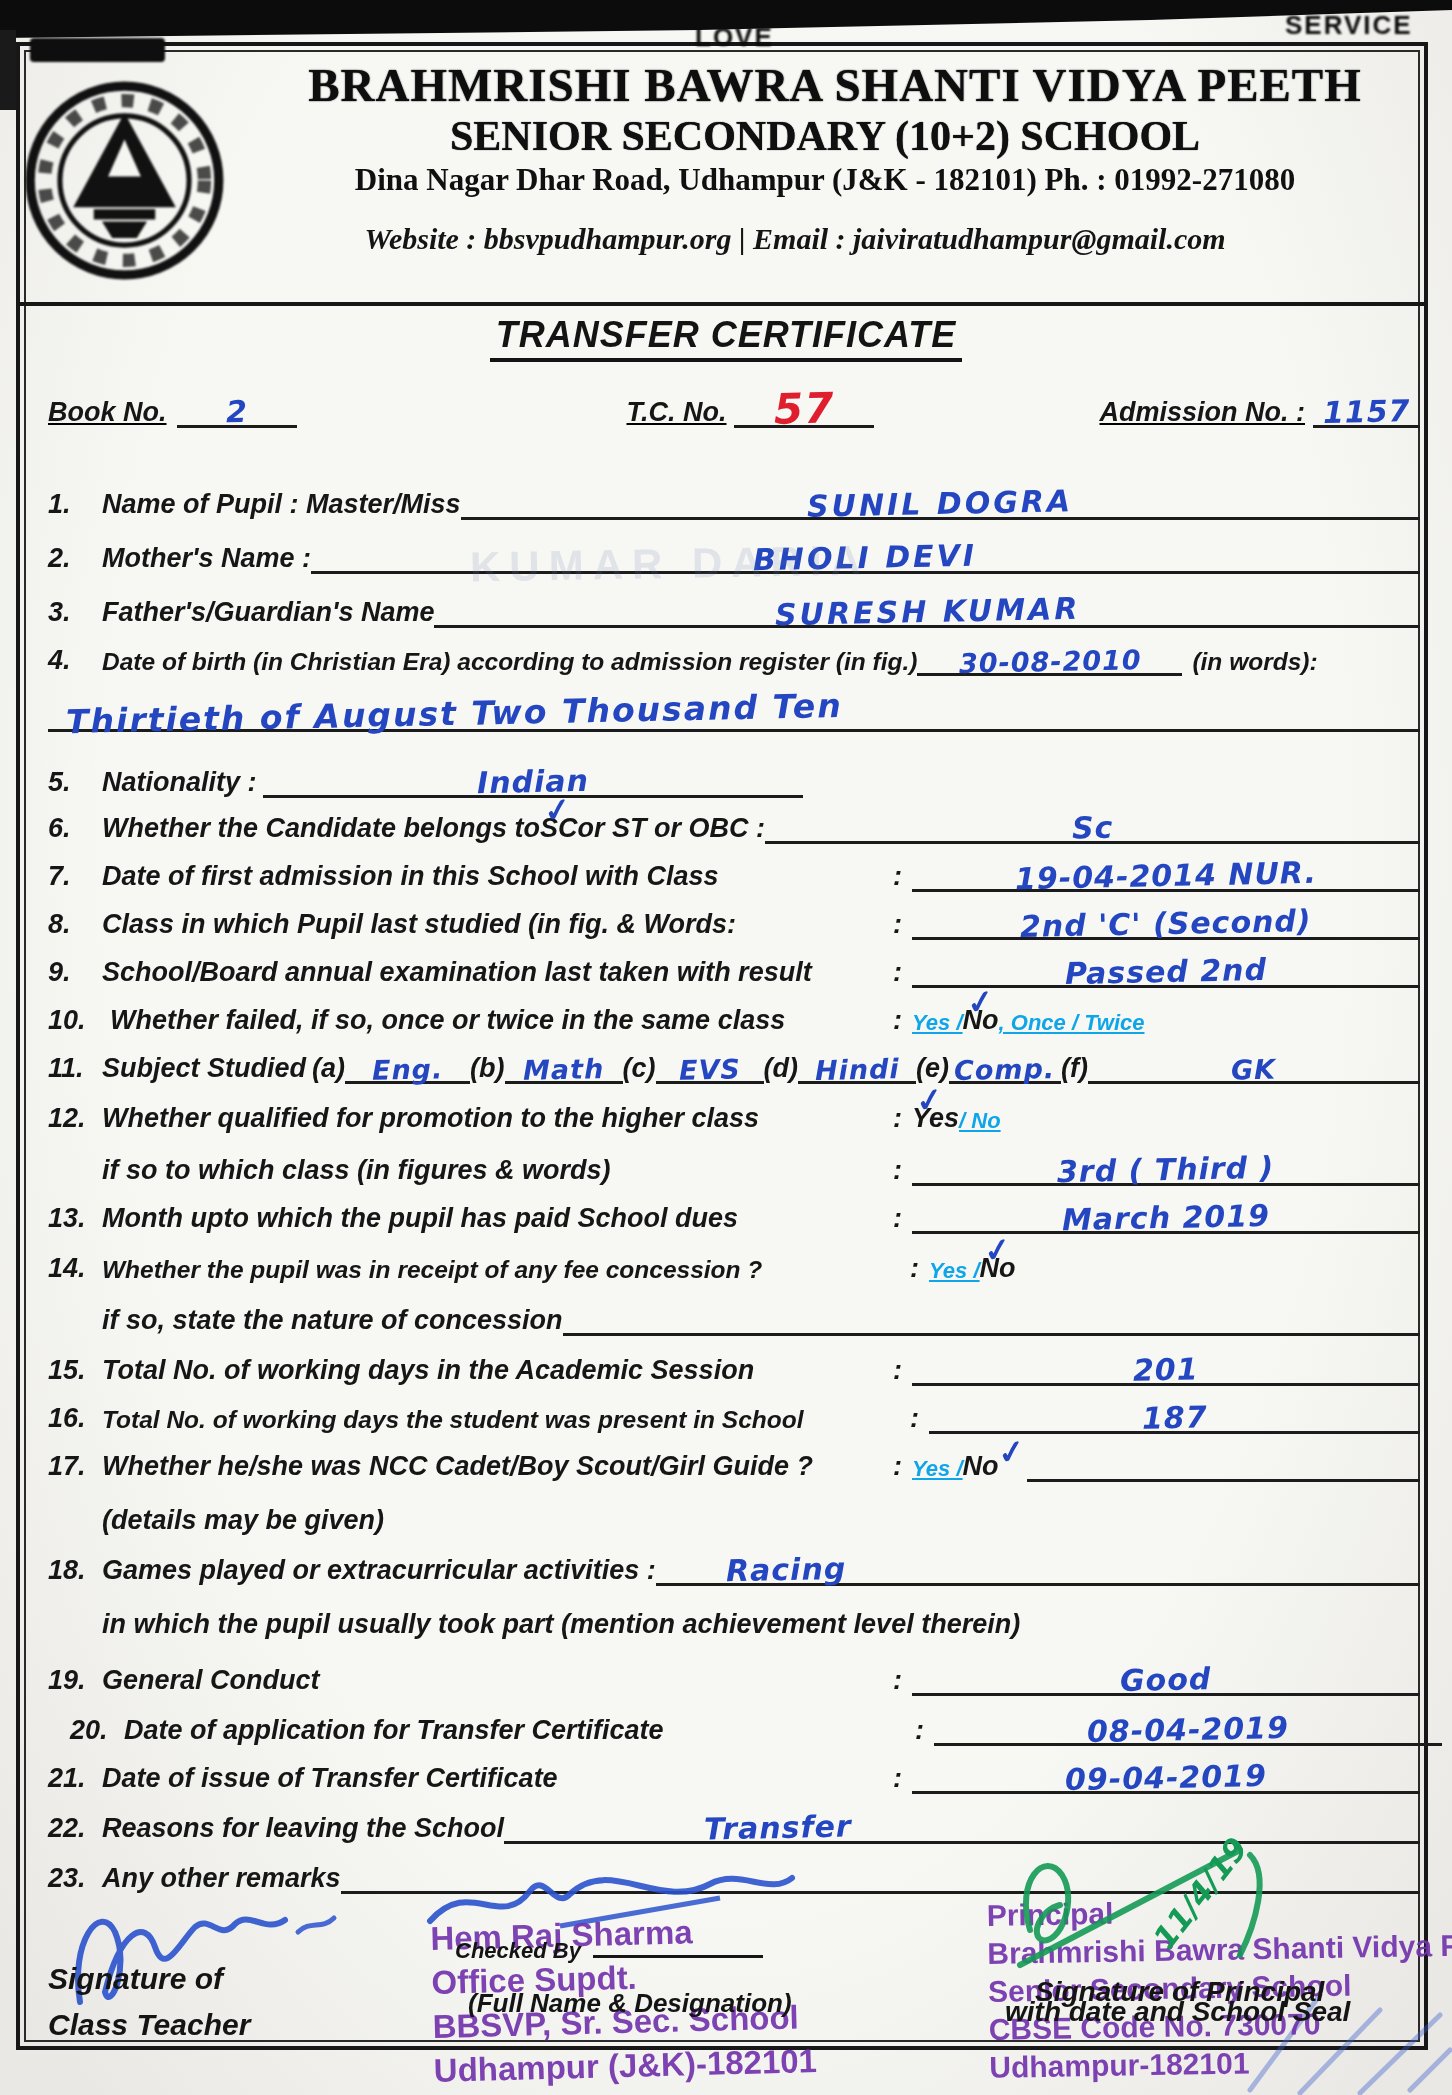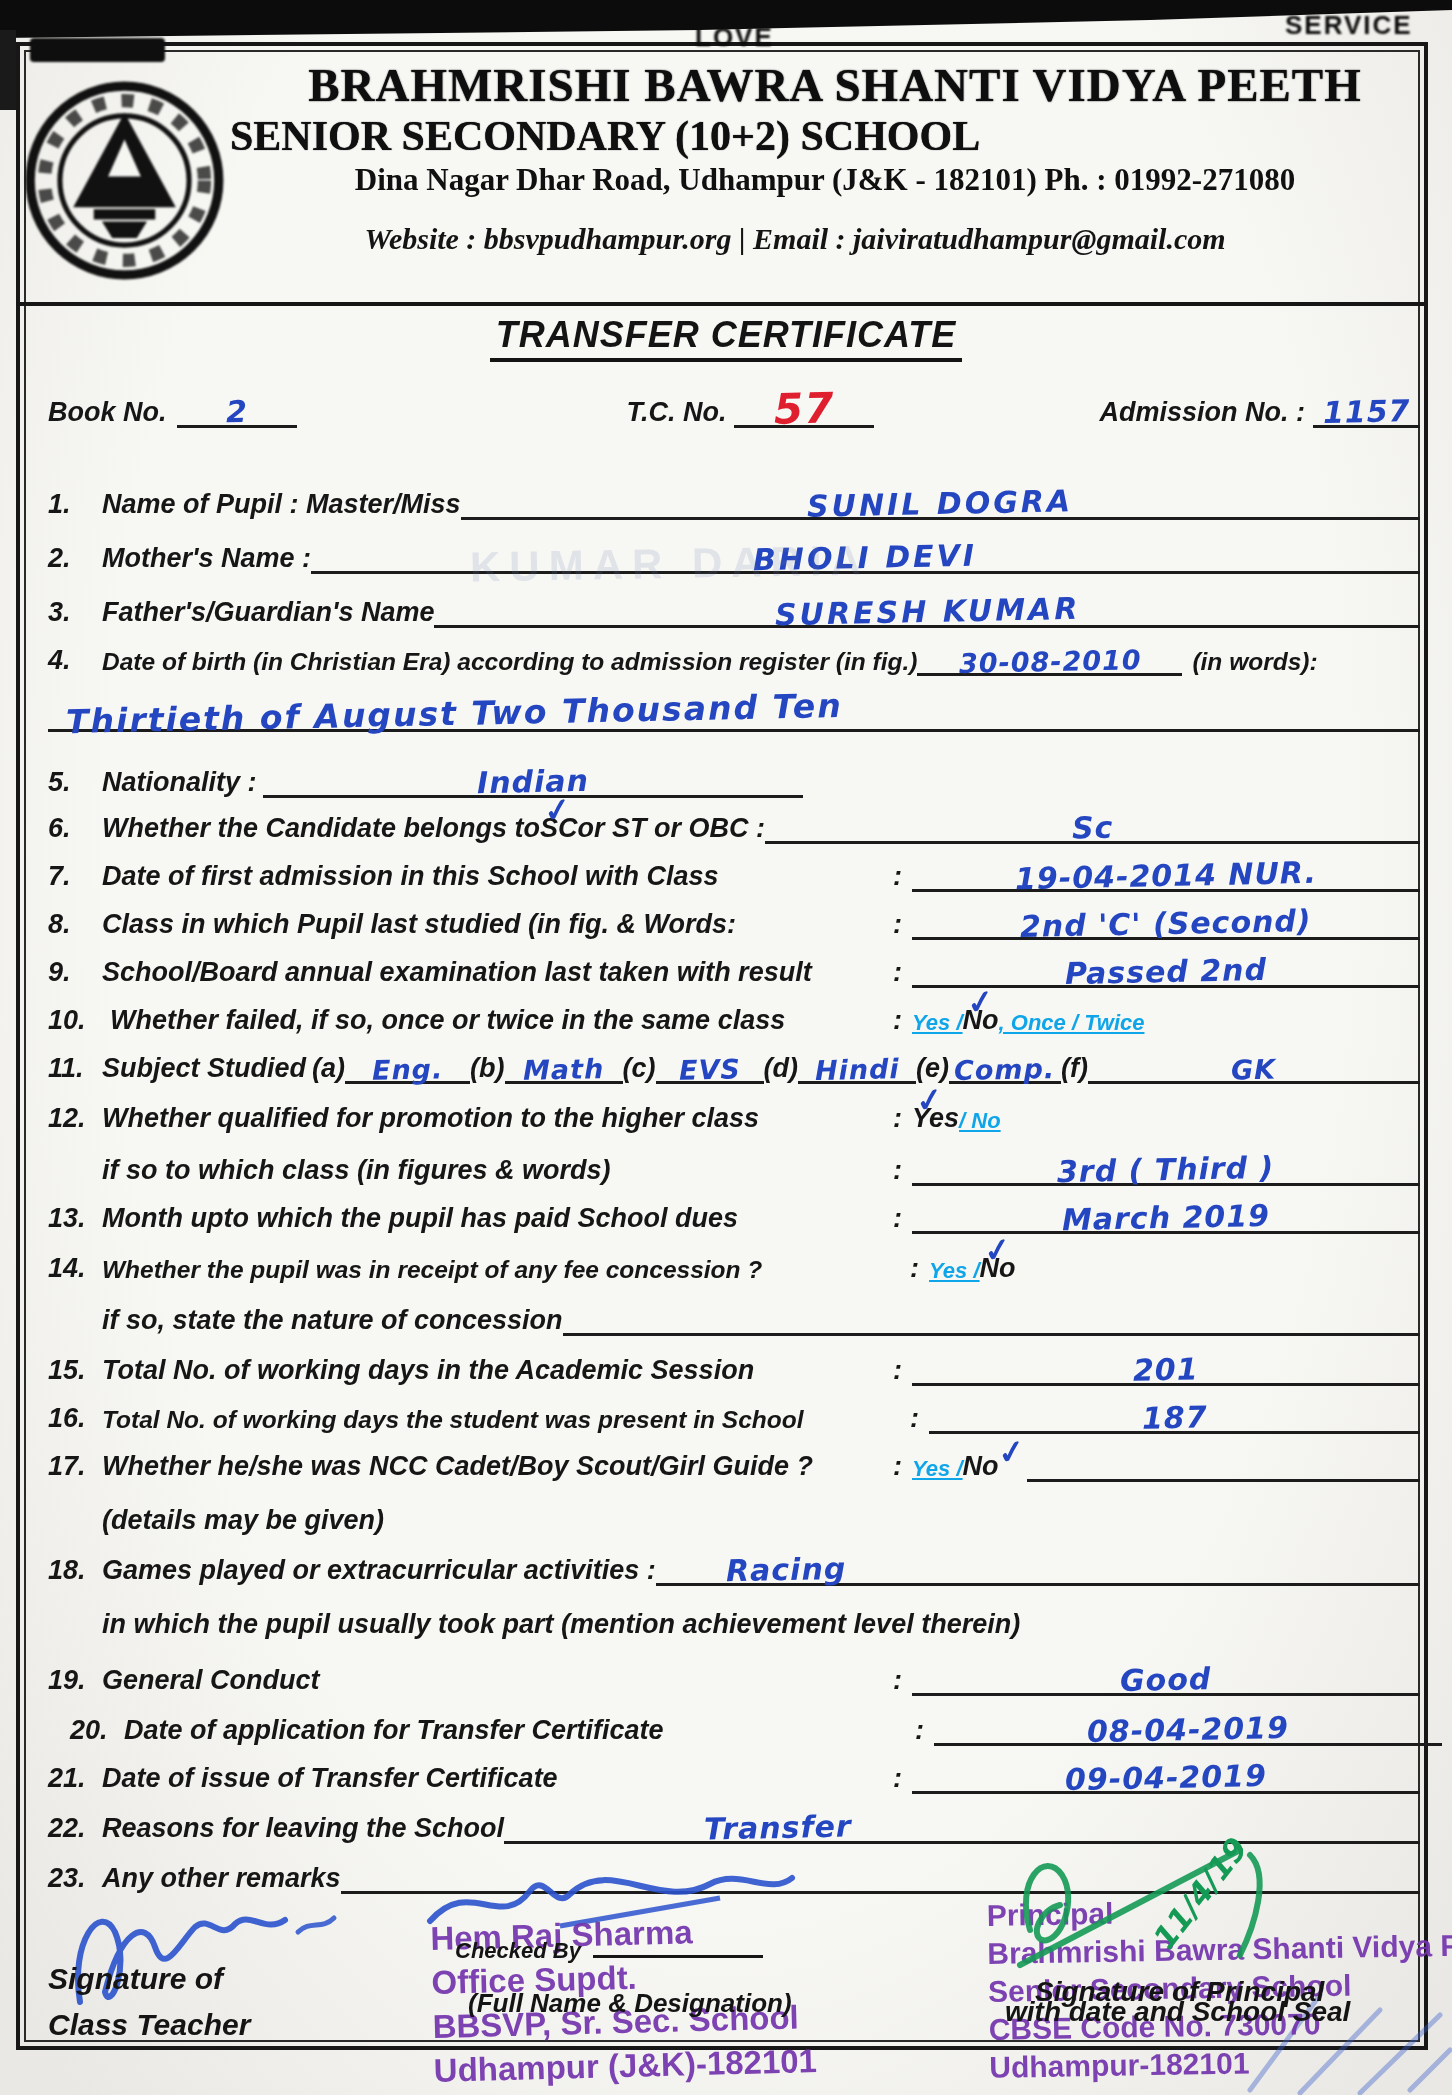--- a/index.html
+++ b/index.html
@@ -34,21 +34,21 @@
   .tick{position:absolute;top:-22px;left:4px;color:#2446c0;font-style:normal;
         font-weight:700;font-size:32px;transform:rotate(-8deg);}
   .tick.after{left:auto;right:-26px;top:-18px;}
   .opt{font-style:italic;font-weight:700;font-size:22px;color:#0ea5e9;text-decoration:underline;}
 
   
   .motto{position:absolute;color:#0b0b0b;font-weight:700;letter-spacing:2px;filter:blur(1.2px);}
   .school-name{position:absolute;left:230px;top:58px;width:1210px;text-align:center;
       font-family:"Liberation Serif",serif;font-weight:700;font-size:47px;color:#0e0e0e;
       letter-spacing:1px;text-shadow:0 0 1.5px #000;}
-  .school-type{position:absolute;left:230px;top:112px;width:1190px;
+  .school-type{position:absolute;left:230px;top:112px;width:1190px;text-align:center;
       font-family:"Liberation Serif",serif;font-weight:700;font-size:42px;color:#101010;
       text-shadow:0 0 1px #000;}
   .addr{position:absolute;left:210px;top:162px;width:1230px;text-align:center;
       font-family:"Liberation Serif",serif;font-weight:700;font-size:31px;color:#101010;}
   .weblink{position:absolute;left:150px;top:222px;width:1290px;text-align:center;
       font-family:"Liberation Serif",serif;font-style:italic;font-weight:700;font-size:30px;color:#141414;}
   .cbse{position:absolute;left:150px;top:260px;width:1290px;text-align:center;
       font-family:"Liberation Serif",serif;font-style:italic;font-weight:700;font-size:30px;color:#121212;}
   .divider{position:absolute;left:16px;top:302px;width:1408px;height:4px;background:#161616;}
   .tc-title{position:absolute;left:0;top:314px;width:100%;text-align:center;}
@@ -97,21 +97,21 @@
     <div class="school-name">BRAHMRISHI BAWRA SHANTI VIDYA PEETH</div>
     <div class="school-type">SENIOR SECONDARY  (10+2)  SCHOOL</div>
     <div class="addr">Dina Nagar Dhar Road, Udhampur (J&amp;K - 182101) Ph. : 01992-271080</div>
     <div class="weblink">Website : bbsvpudhampur.org | Email : jaiviratudhampur@gmail.com</div>
     <div class="divider"></div>
 
     <div class="tc-title">
       <span>TRANSFER CERTIFICATE</span>
     </div>
 
-    <div class="row" style="top:382px;">
+    <div class="row" style="top:382px;text-decoration:underline;">
       <span class="lbl">Book No.</span>
       <span class="fill fxd" style="width:120px;margin-left:10px;">
         <span class="hw">2</span>
       </span>
       <span class="lbl" style="margin-left:330px;">T.C. No.</span>
       <span class="fill fxd" style="width:140px;margin-left:8px;">
         <span class="hw red">57</span>
       </span>
       <span class="lbl" style="margin-left:225px;">Admission No. :</span>
       <span class="fill" style="margin-left:8px;">

